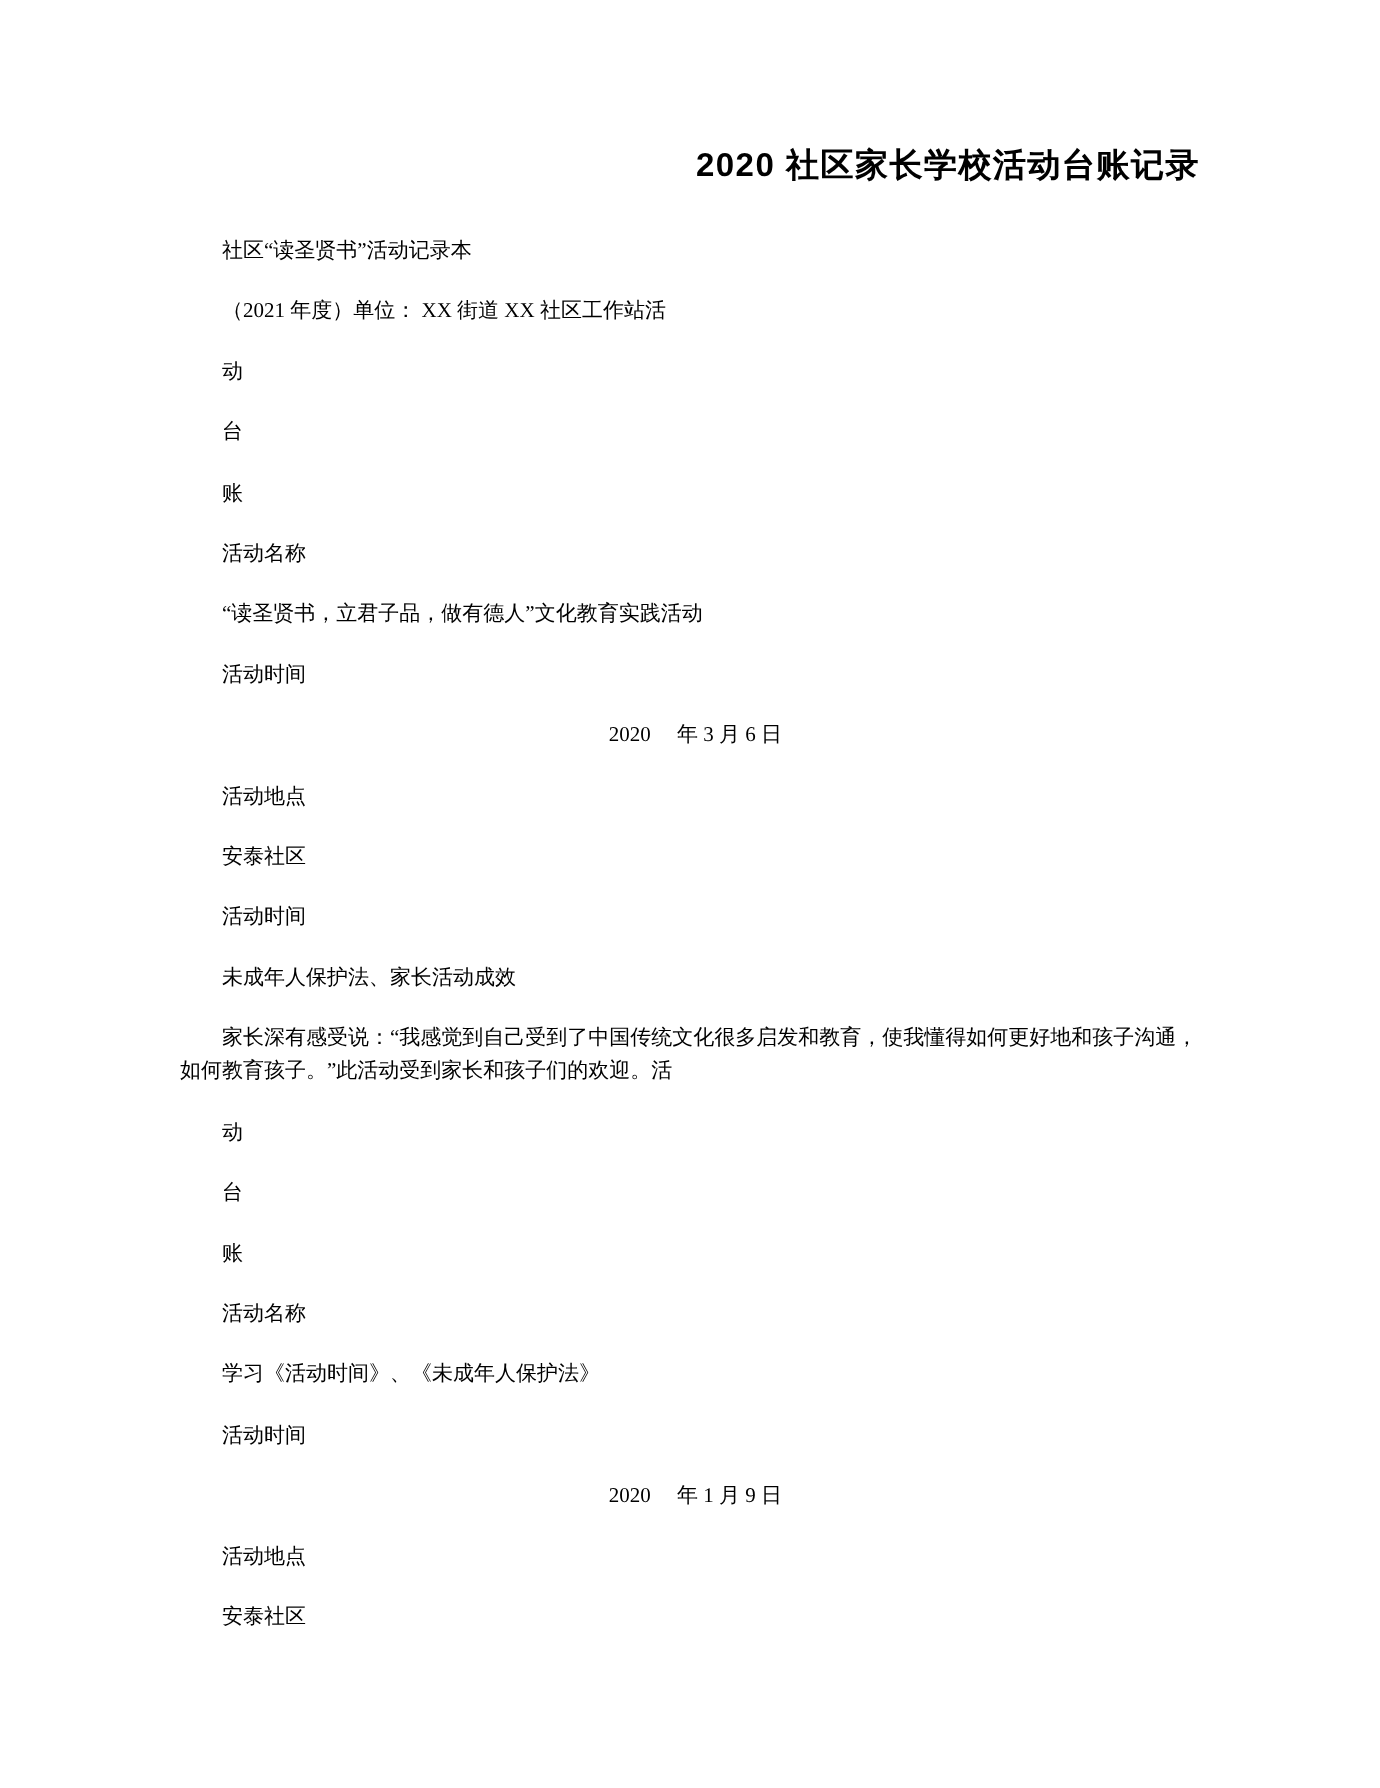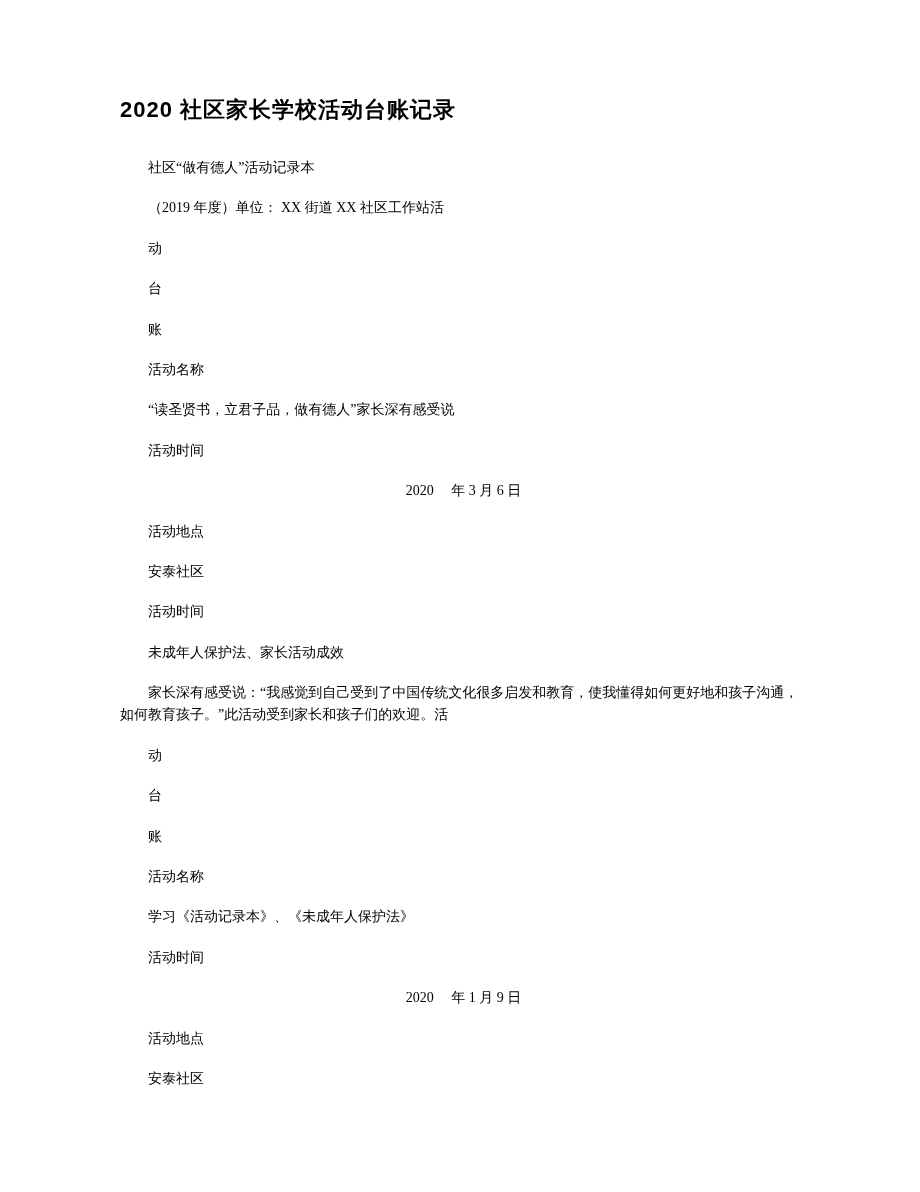--- a/index.html
+++ b/index.html
@@ -9,21 +9,21 @@
     }
     body {
       width: 920px;
       height: 1192px;
       background: #ffffff;
       font-family: "SimSun", "宋体", serif;
       color: #000000;
       padding: 95px 120px 50px 120px;
     }
     .title {
-      text-align: left;
+      text-align: right;
       font-size: 22px;
       font-family: "Microsoft YaHei", "SimHei", sans-serif;
       margin-bottom: 32px;
       letter-spacing: 1px;
     }
     .para {
       font-size: 14px;
       line-height: 1.6;
       margin-bottom: 18px;
       text-indent: 2em;
@@ -35,35 +35,35 @@
       text-indent: 0;
       padding-left: 0.5em;
       text-align: center;
     }
   </style>
 </head>
 <body>
 
 <h1 class="title">2020 社区家长学校活动台账记录</h1>
 
-<p class="para">社区“做有德人”活动记录本</p>
-<p class="para">（2019 年度）单位： XX 街道 XX 社区工作站活</p>
+<p class="para">社区“读圣贤书”活动记录本</p>
+<p class="para">（2021 年度）单位： XX 街道 XX 社区工作站活</p>
 <p class="para">动</p>
 <p class="para">台</p>
 <p class="para">账</p>
 <p class="para">活动名称</p>
-<p class="para">“读圣贤书，立君子品，做有德人”家长深有感受说</p>
+<p class="para">“读圣贤书，立君子品，做有德人”文化教育实践活动</p>
 <p class="para">活动时间</p>
 <p class="para-no-indent">2020　 年 3 月 6 日</p>
 <p class="para">活动地点</p>
 <p class="para">安泰社区</p>
 <p class="para">活动时间</p>
 <p class="para">未成年人保护法、家长活动成效</p>
 <p class="para">家长深有感受说：“我感觉到自己受到了中国传统文化很多启发和教育，使我懂得如何更好地和孩子沟通，如何教育孩子。”此活动受到家长和孩子们的欢迎。活</p>
 <p class="para">动</p>
 <p class="para">台</p>
 <p class="para">账</p>
 <p class="para">活动名称</p>
-<p class="para">学习《活动记录本》、《未成年人保护法》</p>
+<p class="para">学习《活动时间》、《未成年人保护法》</p>
 <p class="para">活动时间</p>
 <p class="para-no-indent">2020　 年 1 月 9 日</p>
 <p class="para">活动地点</p>
 <p class="para">安泰社区</p>
 
 </body></html>

